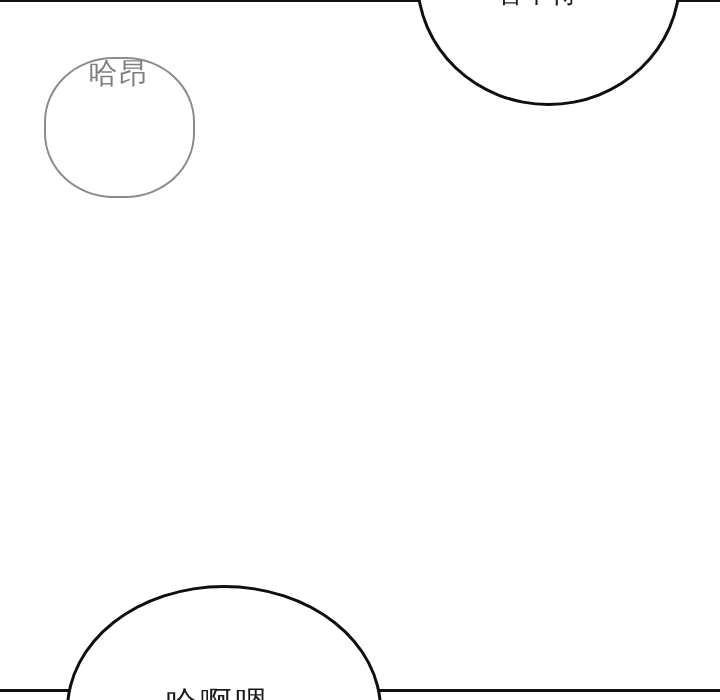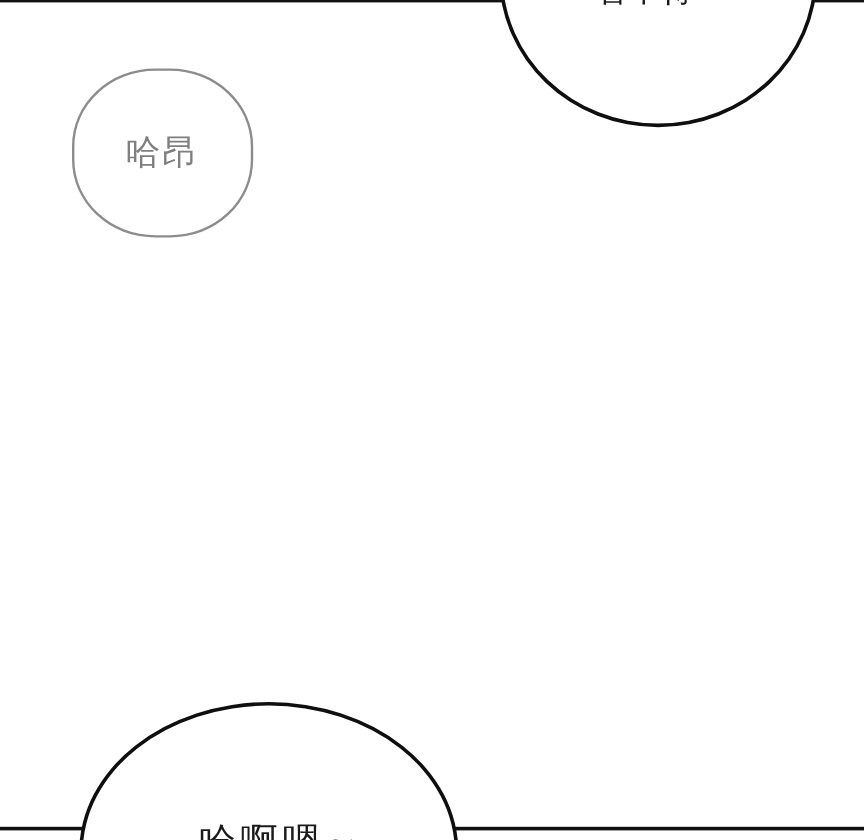--- a/index.html
+++ b/index.html
@@ -45,27 +45,27 @@
     top: -21px;
     width: 243px;
     text-align: center;
     font-size: 27px;
     line-height: 1;
     color: #1a1a1a;
     white-space: nowrap;
   }
 
   .bubble-left {
-    left: 60px;
+    left: 44px;
     top: 57px;
     width: 151px;
     height: 141px;
     border-radius: 46%;
     display: flex;
-    align-items: center;
+    align-items: flex-start;
     justify-content: center;
   }
   .bubble-left-text {
     font-size: 29px;
     line-height: 1;
     color: #7f7f7f;
     letter-spacing: 2px;
     white-space: nowrap;
   }
 

